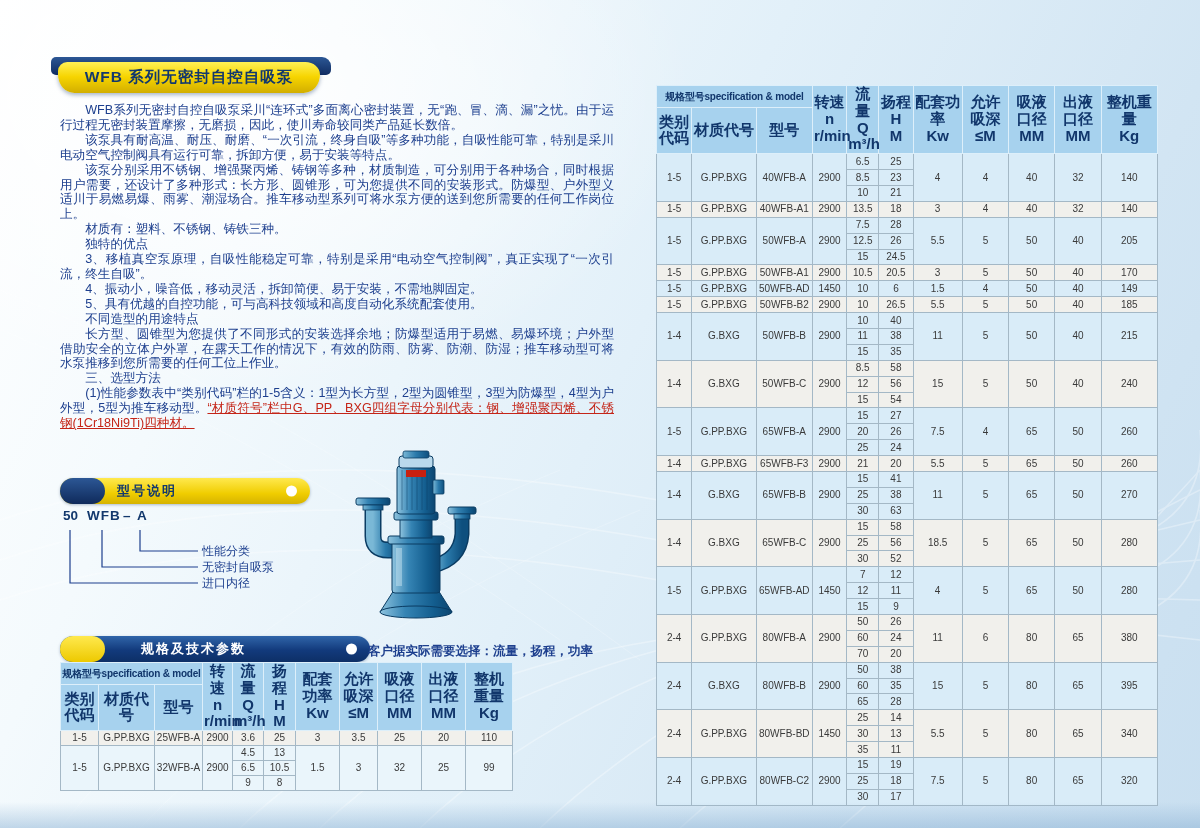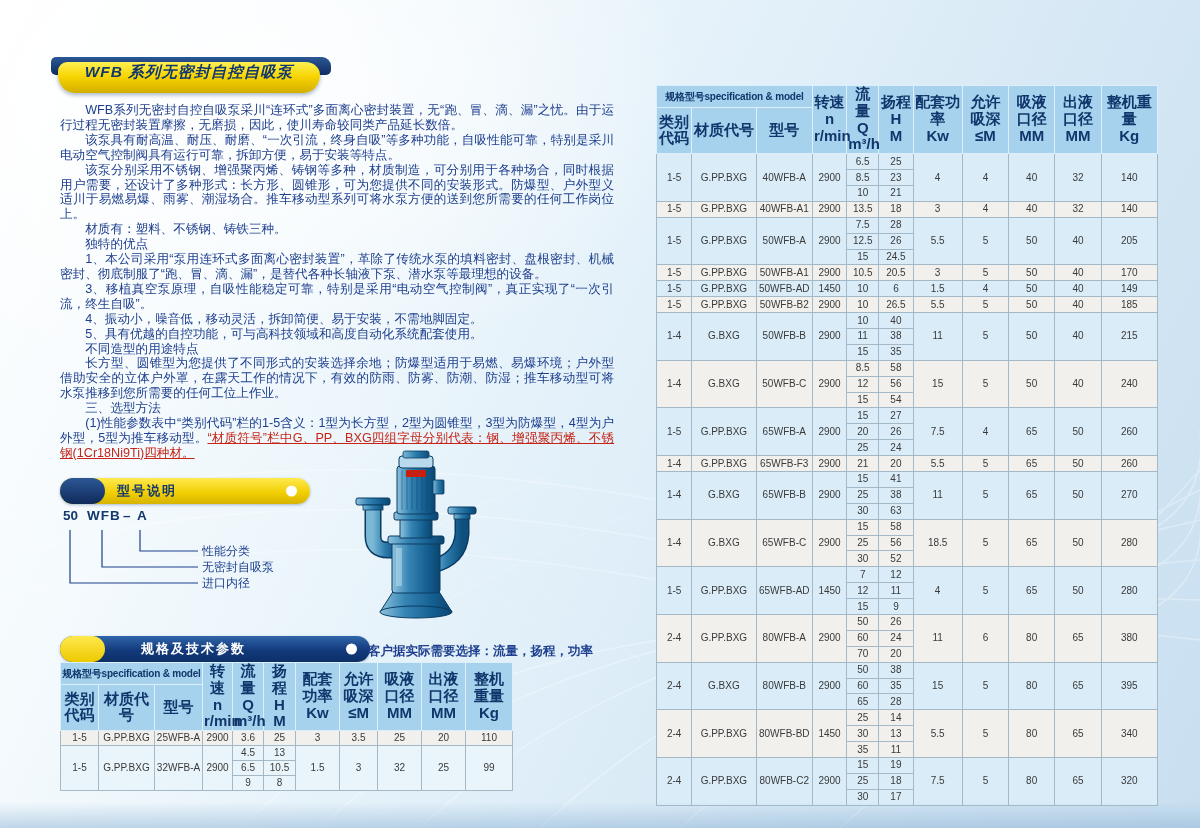--- a/index.html
+++ b/index.html
@@ -12,22 +12,22 @@
   .bottom-fade{position:absolute;left:0;right:0;bottom:0;height:26px;
         background:linear-gradient(180deg,rgba(160,195,225,0),rgba(140,178,212,.5));}
 
   
   .title-ribbon{position:absolute;left:58px;top:57px;width:262px;height:40px;}
   .ribbon-back{position:absolute;left:-7px;right:-11px;top:0;height:18px;
         background:linear-gradient(180deg,#2c5795,#112d62);border-radius:5px 9px 5px 5px;}
   .ribbon-face{position:absolute;left:0;right:0;top:5px;height:31px;
         background:linear-gradient(180deg,#fff155,#f6d400 48%,#d2ae00);
         border-radius:10px 16px 18px 18px/10px 14px 20px 20px;
-        display:flex;align-items:flex-start;justify-content:center;
-        box-shadow:0 2px 4px rgba(0,40,90,.35);font-style:italic;}
+        display:flex;align-items:center;justify-content:center;
+        box-shadow:0 2px 4px rgba(0,40,90,.35);}
   .ribbon-face span{font-weight:bold;font-size:15.5px;color:#12386d;letter-spacing:1px;}
 
   
   .body-text{position:absolute;left:60px;top:103px;width:554px;color:#1d3f8e;
         font-size:12.6px;line-height:14.9px;text-align:justify;}
   .body-text p{margin:0;text-indent:2em;}
   .red-note{color:#c42518;text-decoration:underline;}
 
   
   .pill{position:absolute;height:26px;border-radius:13px;overflow:hidden;
@@ -109,21 +109,20 @@
       <span>WFB 系列无密封自控自吸泵</span>
     </div>
   </div>
 
   <div class="body-text">
     <p>WFB系列无密封自控自吸泵采川“连环式”多面离心密封装置，无“跑、冒、滴、漏”之忧。由于运行过程无密封装置摩擦，无磨损，因此，使川寿命较同类产品延长数倍。</p>
     <p>该泵具有耐高温、耐压、耐磨、“一次引流，终身自吸”等多种功能，自吸性能可靠，特别是采川电动空气控制阀具有运行可靠，拆卸方便，易于安装等特点。</p>
     <p>该泵分别采用不锈钢、增强聚丙烯、铸钢等多种，材质制造，可分别用于各种场合，同时根据用户需要，还设计了多种形式：长方形、圆锥形，可为您提供不同的安装形式。防爆型、户外型义适川于易燃易爆、雨雾、潮湿场合。推车移动型系列可将水泵方便的送到您所需要的任何工作岗位上。</p>
     <p>材质有：塑料、不锈钢、铸铁三种。</p>
     <p>独特的优点</p>
-    <p>1、本公司采用“泵用连环式多面离心密封装置”，革除了传统水泵的填料密封、盘根密封、机械密封、彻底制服了“跑、冒、滴、漏”，是替代各种长轴液下泵、潜水泵等最理想的设备。</p>
     <p>3、移植真空泵原理，自吸性能稳定可靠，特别是采用“电动空气控制阀”，真正实现了“一次引流，终生自吸”。</p>
     <p>4、振动小，噪音低，移动灵活，拆卸简便、易于安装，不需地脚固定。</p>
     <p>5、具有优越的自控功能，可与高科技领域和高度自动化系统配套使用。</p>
     <p>不同造型的用途特点</p>
     <p>长方型、圆锥型为您提供了不同形式的安装选择余地；防爆型适用于易燃、易爆环境；户外型借助安全的立体户外罩，在露天工作的情况下，有效的防雨、防雾、防潮、防湿；推车移动型可将水泵推移到您所需要的任何工位上作业。</p>
     <p>三、选型方法</p>
     <p><span>(1)性能参数表中“类别代码”栏的1-5含义：1型为长方型，2型为圆锥型，3型为防爆型，4型为户外型，5型为推车移动型。</span><span class="red-note">“材质符号”栏中G、PP、BXG四组字母分别代表：钢、增强聚丙烯、不锈钢(1Cr18Ni9Ti)四种材。</span></p>
   </div>
 
   <div class="pill pill-yellow">

